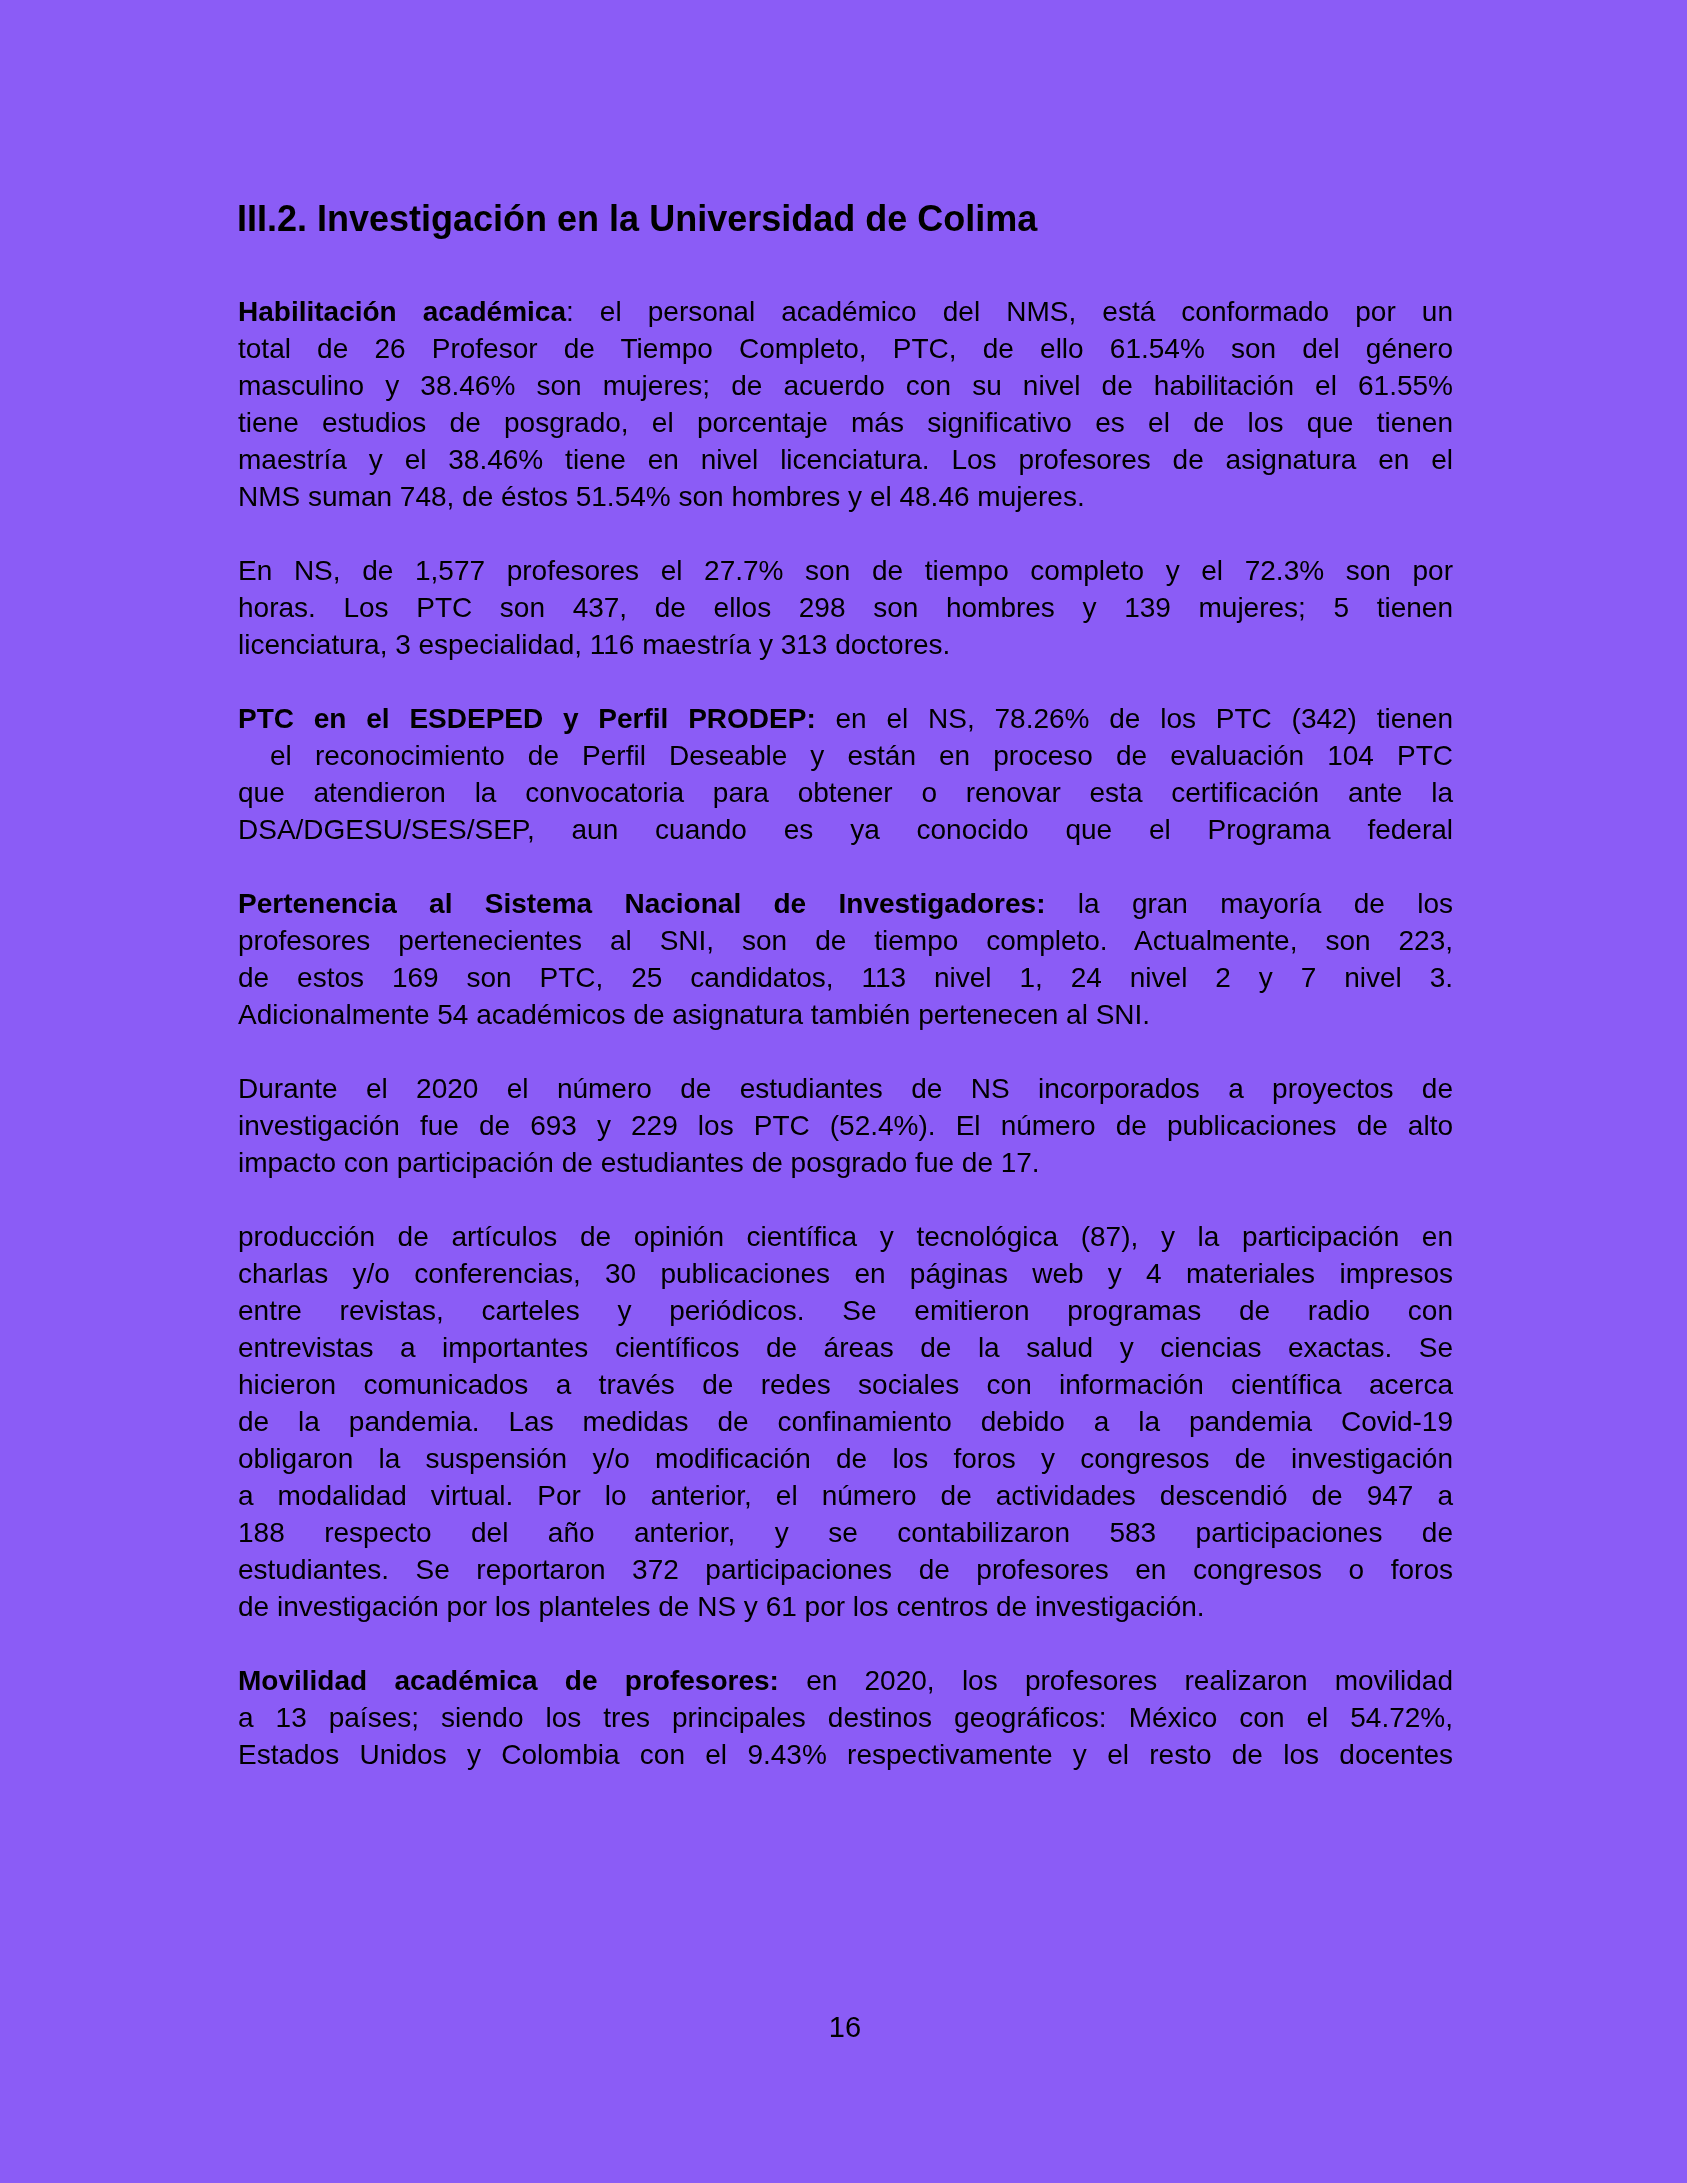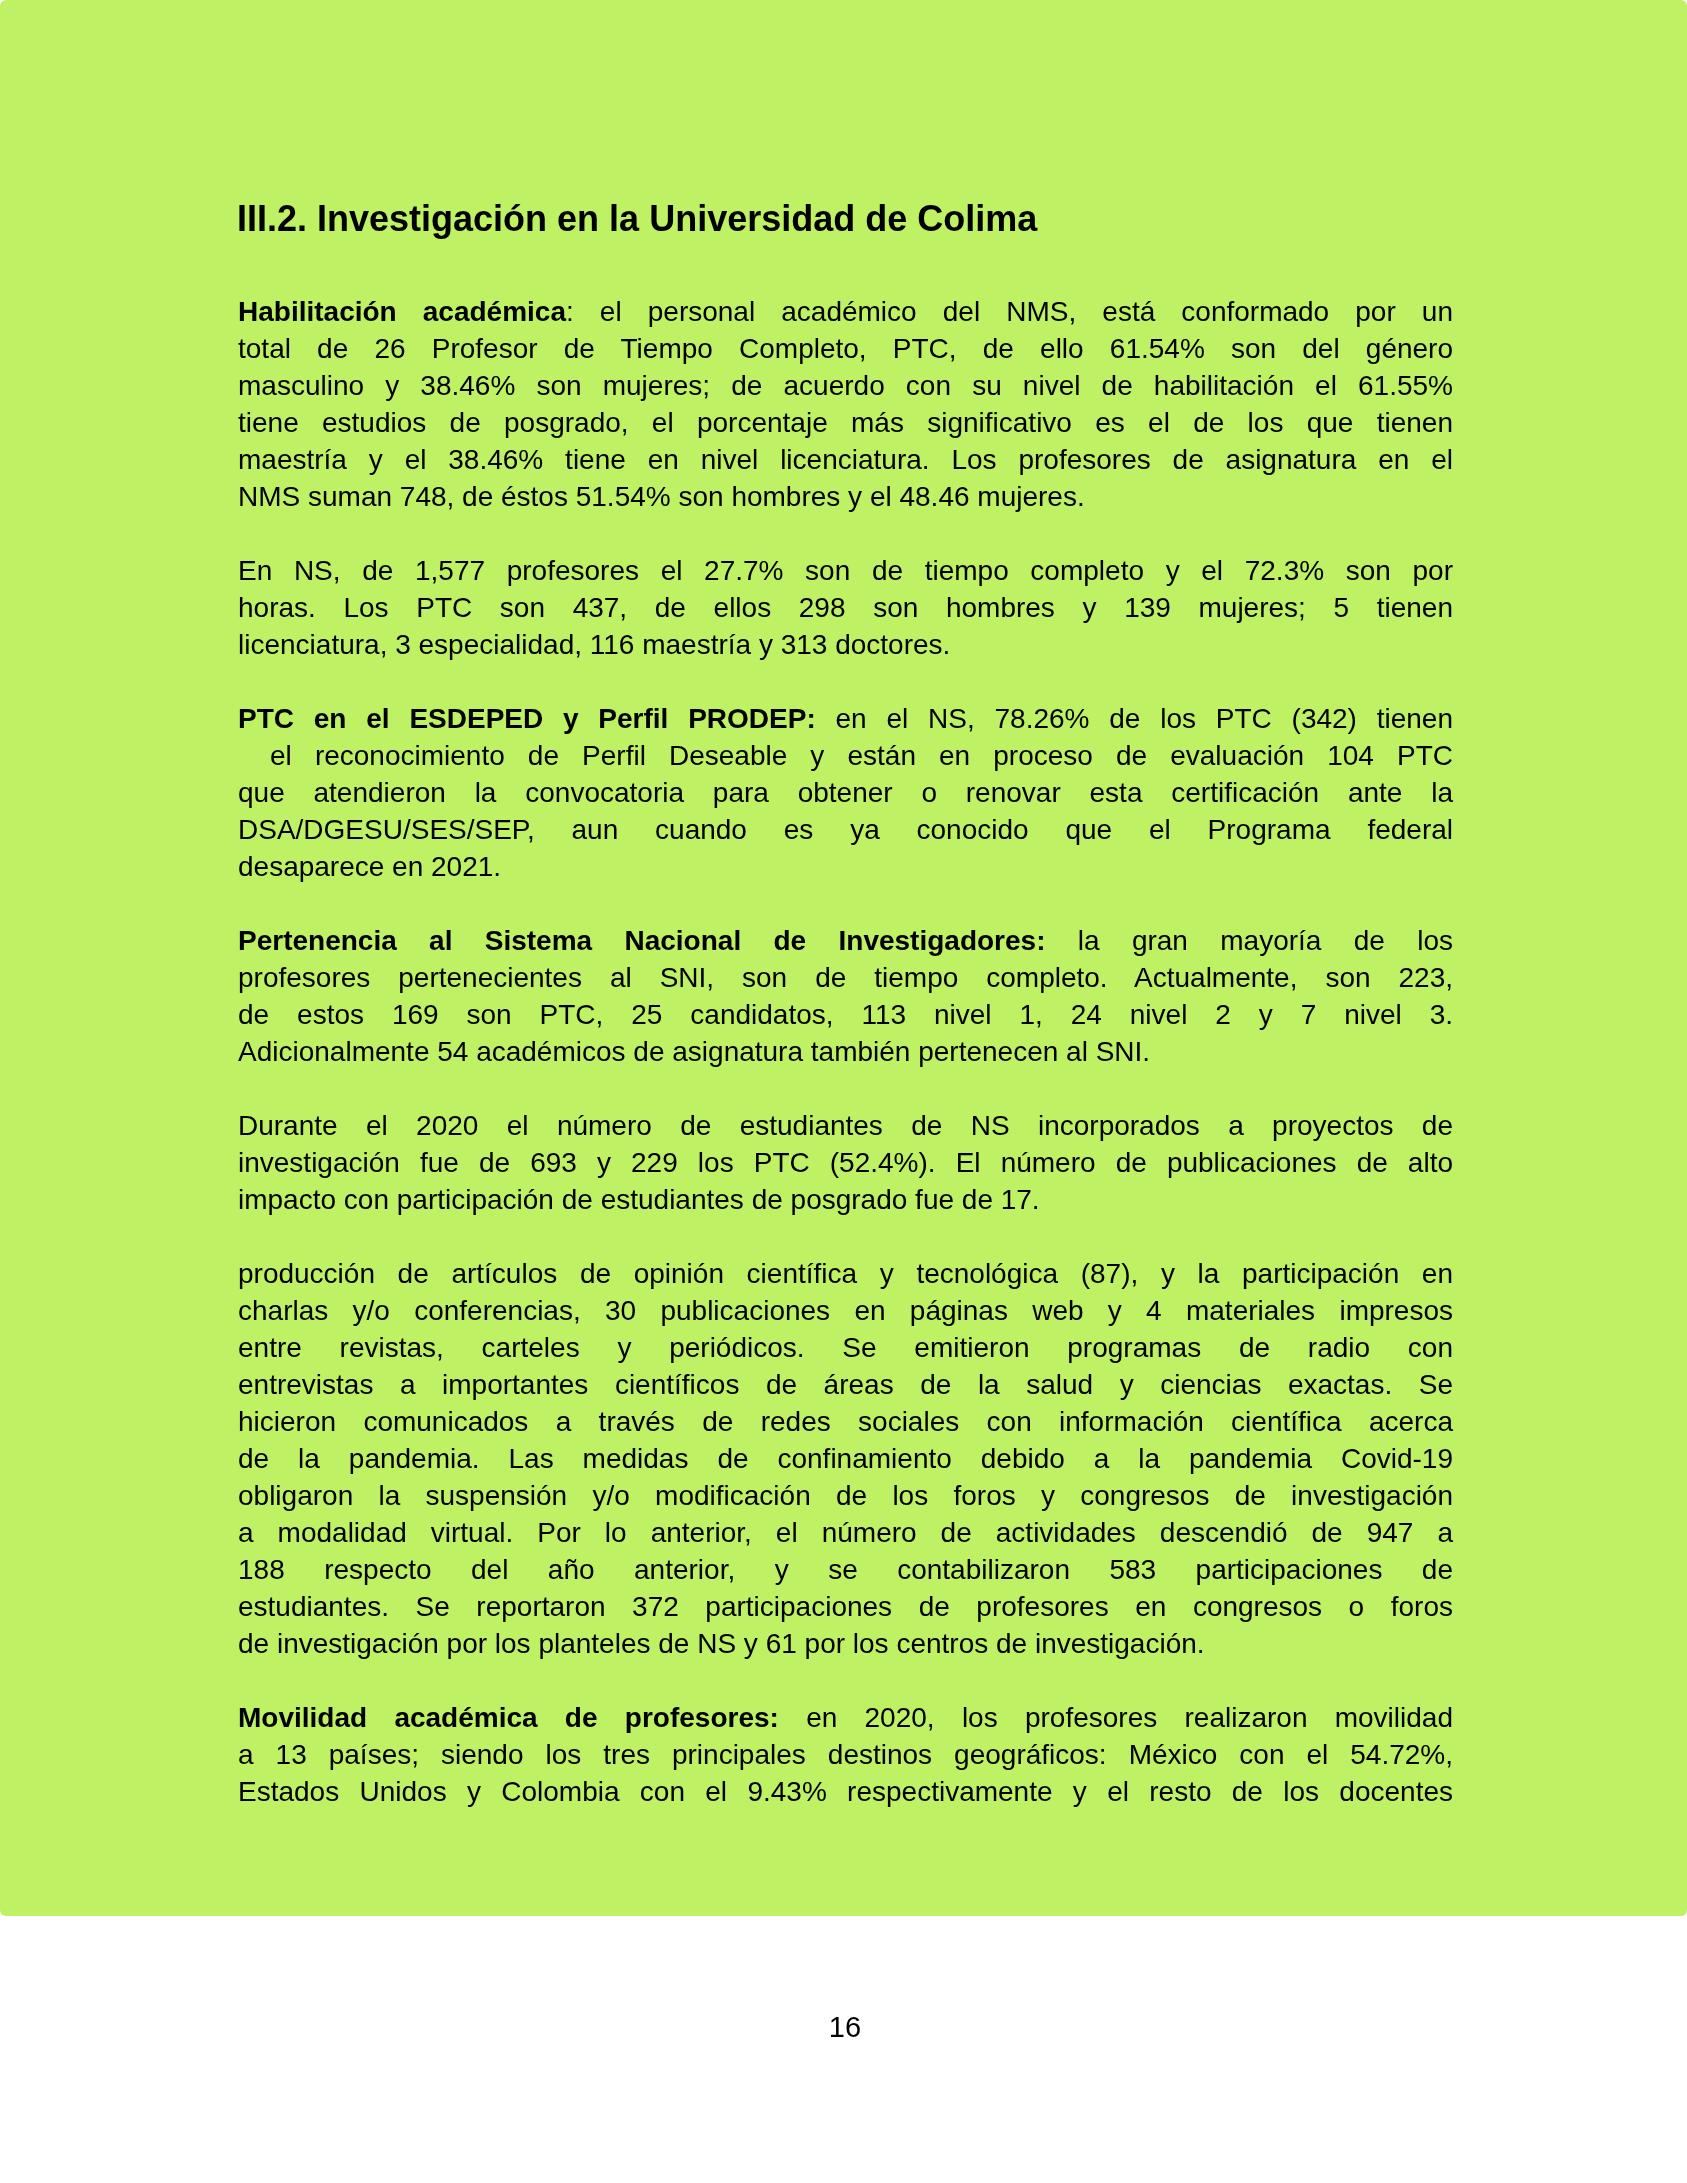--- a/index.html
+++ b/index.html
@@ -1,17 +1,17 @@
 <!DOCTYPE html>
 <html style="font-size:10.6px"><head>
 <meta charset="utf-8">
 <style>
   html, body { margin: 0; padding: 0; background: #ffffff; }
   body { width: 1687px; height: 2183px; position: relative; overflow: hidden; color: #000000; }
-  .page { position: absolute; left: 0; top: 0; width: 1687px; height: 1916px; background: #bef264; border-radius: 6px; }
+  .page { position: absolute; left: 0; top: 0; width: 1687px; height: 2183px; background: #8b5cf6; }
   .title {
     position: absolute; left: 237px; top: 198px;
     font-family: "Liberation Sans", sans-serif; font-weight: bold;
     font-size: 36px; line-height: 41px; white-space: nowrap; margin: 0;
   }
   .body {
     position: absolute; left: 238px; top: 293px; width: 1215px;
     font-family: "Liberation Sans", sans-serif; font-size: 28px; line-height: 37px;
   }
   .para { margin: 0 0 37px 0; }
@@ -41,21 +41,20 @@
       <p class="para">
         <span class="line" style="white-space: normal; word-spacing: 0px;"><span>En NS, de 1,577 profesores el 27.7% son de tiempo completo y el 72.3% son por</span></span>
         <span class="line" style="white-space: normal; word-spacing: 0px;"><span>horas. Los PTC son 437, de ellos 298 son hombres y 139 mujeres; 5 tienen</span></span>
         <span class="line last"><span>licenciatura, 3 especialidad, 116 maestría y 313 doctores.</span></span>
       </p>
       <p class="para">
         <span class="line" style="white-space: normal; word-spacing: 0px;"><span class="lead">PTC en el ESDEPED y Perfil PRODEP:</span><span> en el NS, 78.26% de los PTC (342) tienen</span></span>
         <span class="line" style="white-space: normal; word-spacing: 0px; margin-left: 32px;"><span>el reconocimiento de Perfil Deseable y están en proceso de evaluación 104 PTC</span></span>
         <span class="line" style="white-space: normal; word-spacing: 0px;"><span>que atendieron la convocatoria para obtener o renovar esta certificación ante la</span></span>
         <span class="line" style="white-space: normal; word-spacing: 0px;"><span>DSA/DGESU/SES/SEP, aun cuando es ya conocido que el Programa federal</span></span>
-        <span class="line last"><span>desaparece en 2021.</span></span>
       </p>
       <p class="para">
         <span class="line" style="white-space: normal; word-spacing: 0px;"><span class="lead">Pertenencia al Sistema Nacional de Investigadores:</span><span> la gran mayoría de los</span></span>
         <span class="line" style="white-space: normal; word-spacing: 0px;"><span>profesores pertenecientes al SNI, son de tiempo completo. Actualmente, son 223,</span></span>
         <span class="line" style="white-space: normal; word-spacing: 0px;"><span>de estos 169 son PTC, 25 candidatos, 113 nivel 1, 24 nivel 2 y 7 nivel 3.</span></span>
         <span class="line last"><span>Adicionalmente 54 académicos de asignatura también pertenecen al SNI.</span></span>
       </p>
       <p class="para">
         <span class="line" style="white-space: normal; word-spacing: 0px;"><span>Durante el 2020 el número de estudiantes de NS incorporados a proyectos de</span></span>
         <span class="line" style="white-space: normal; word-spacing: 0px;"><span>investigación fue de 693 y 229 los PTC (52.4%). El número de publicaciones de alto</span></span>

